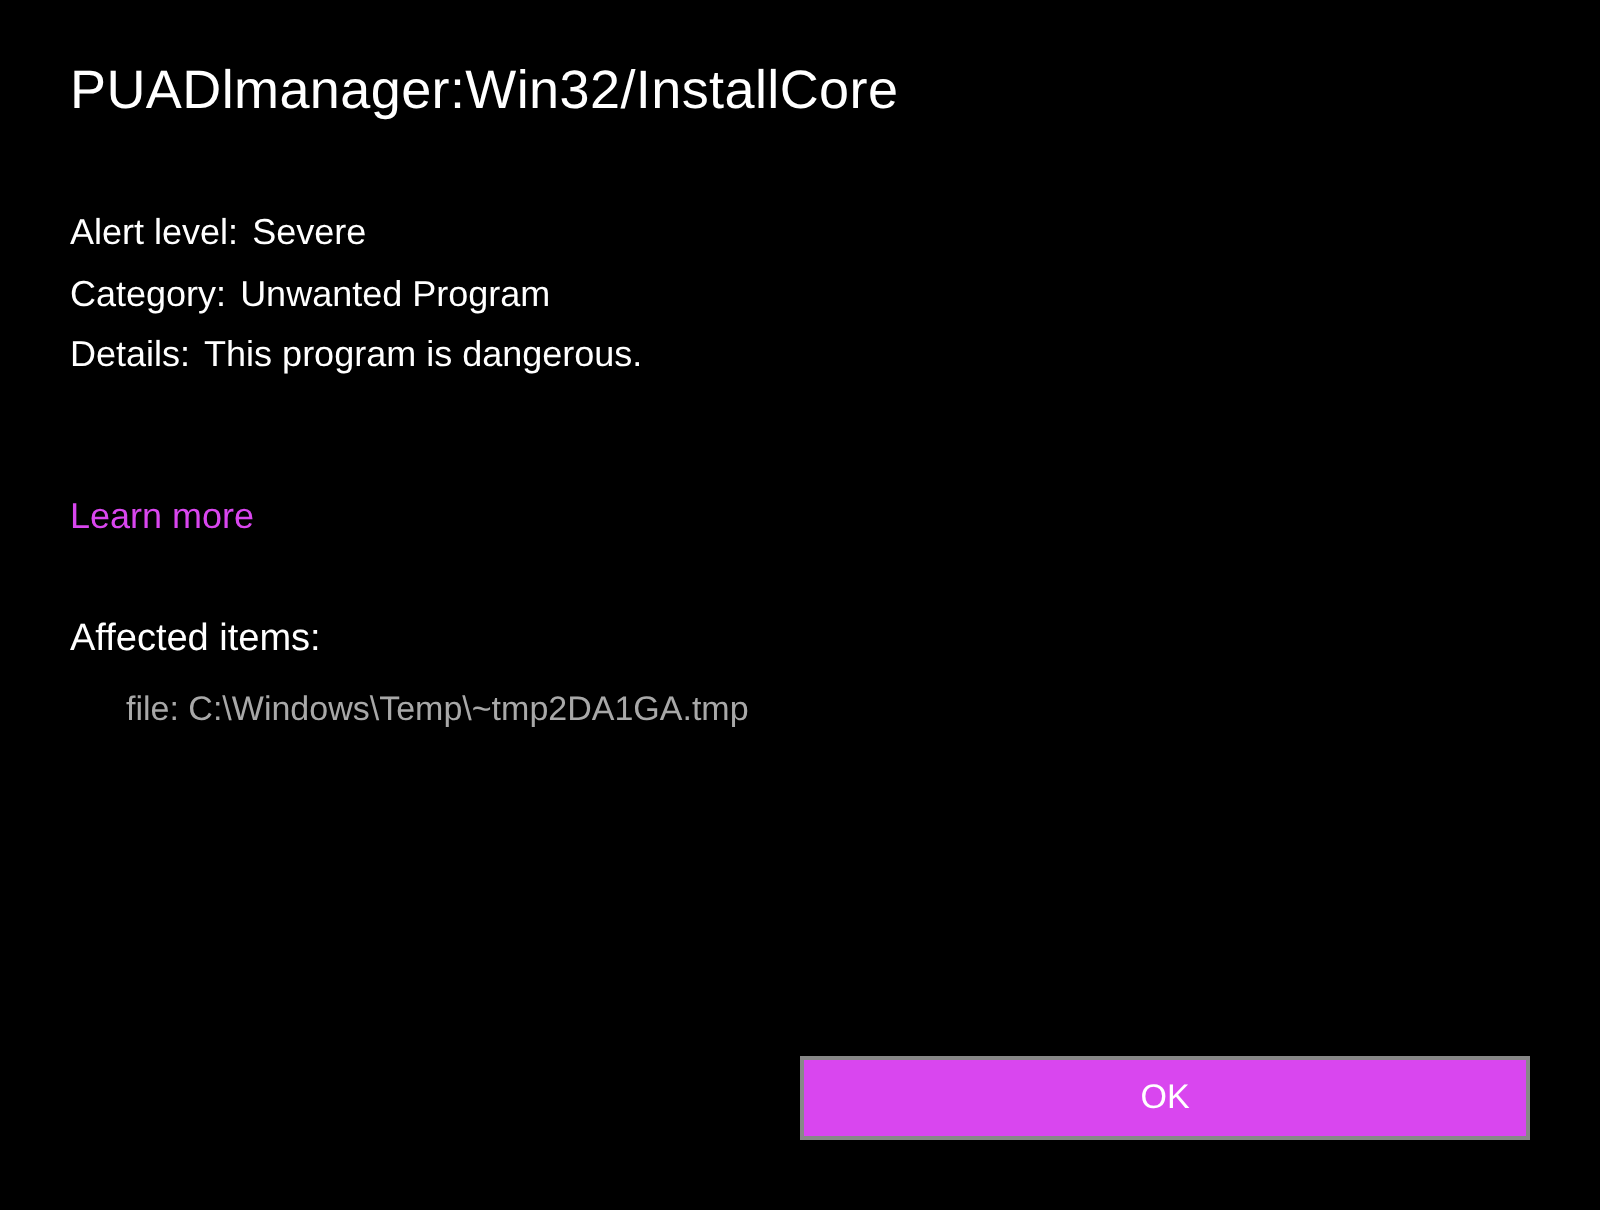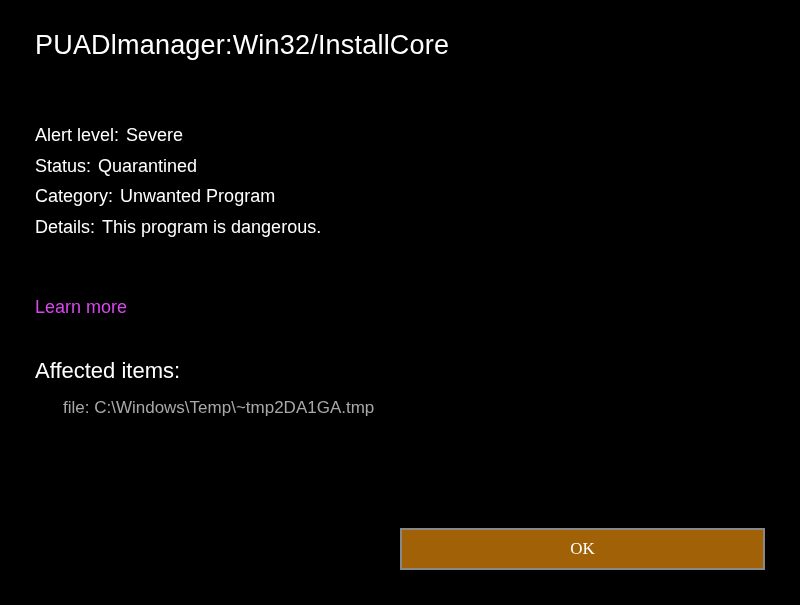--- a/index.html
+++ b/index.html
@@ -17,21 +17,21 @@
     }
     .dialog {
       width: 100%;
       height: 100%;
       padding: 30px 35px;
       position: relative;
     }
     .threat-title {
       font-size: 27px;
       font-weight: 350;
-      margin-bottom: 59px;
+      margin-bottom: 40px;
       letter-spacing: 0.2px;
     }
     .detail-row {
       font-size: 18px;
       font-weight: 400;
       line-height: 1.7;
       color: #ffffff;
     }
     .detail-label {
       display: inline;
@@ -42,62 +42,58 @@
     }
     .learn-more {
       display: inline-block;
       margin-top: 55px;
       font-size: 18px;
       color: #d946ef;
       cursor: pointer;
       font-weight: 400;
     }
     .affected-header {
-      font-size: 22px;
+      font-size: 19px;
       margin-top: 40px;
       color: #ffffff;
       font-weight: 400;
     }
     .affected-item {
       font-size: 17px;
       margin-top: 14px;
       margin-left: 28px;
       color: #a8a8a8;
       font-weight: 400;
     }
     .ok-button {
       position: absolute;
       bottom: 35px;
       right: 35px;
       width: 365px;
       height: 42px;
-      background: #a16207;
+      background: #d946ef;
       border: 2px solid #888888;
       color: #ffffff;
       font-size: 17px;
-      font-family: Liberation Serif, serif;
+      font-family: Liberation Sans, sans-serif;
       cursor: pointer;
       font-weight: 400;
     }
   </style>
 </head>
 <body>
 
 <div class="dialog">
   <h1 class="threat-title">PUADlmanager:Win32/InstallCore</h1>
 
   <div class="detail-row">
     <span class="detail-label">Alert level:</span>
     <span class="detail-value">Severe</span>
   </div>
 
-  <div class="detail-row">
-    <span class="detail-label">Status:</span>
-    <span class="detail-value">Quarantined</span>
-  </div>
 
 
   <div class="detail-row">
     <span class="detail-label">Category:</span>
     <span class="detail-value">Unwanted Program</span>
   </div>
 
   <div class="detail-row">
     <span class="detail-label">Details:</span>
     <span class="detail-value">This program is dangerous.</span>

